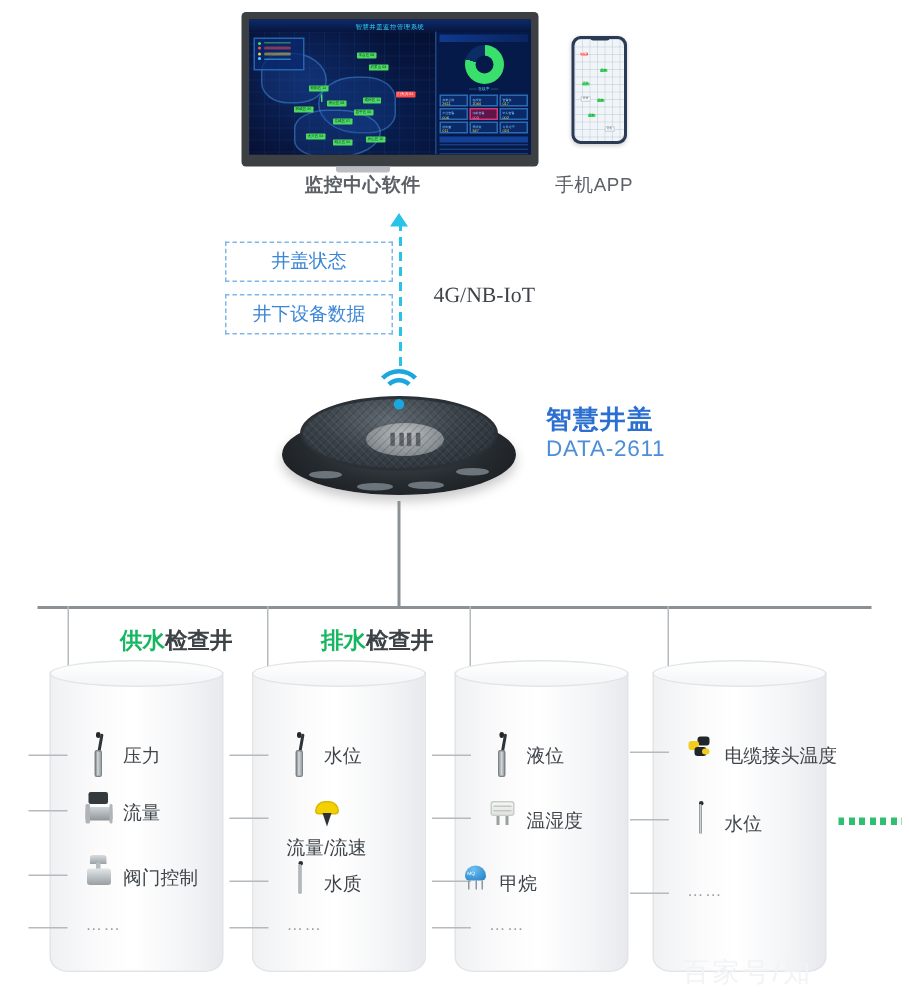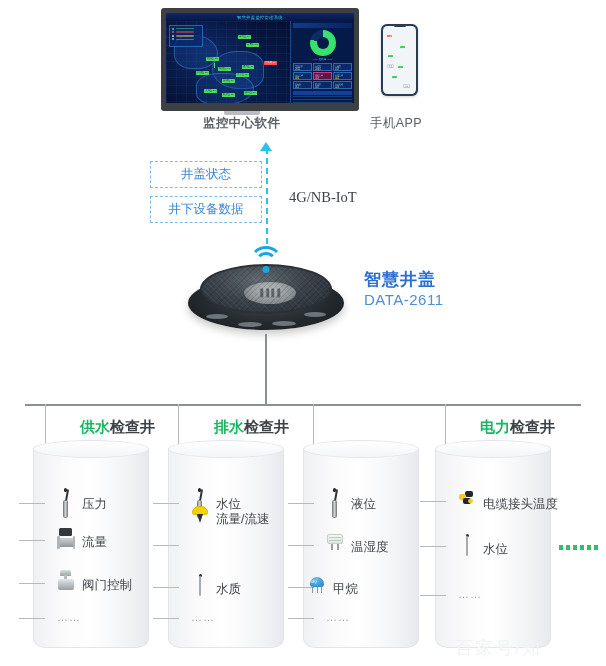--- a/index.html
+++ b/index.html
@@ -522,21 +522,21 @@
   <div class="tick" style="left:153px;top:503px;width:26px;"></div>
   <div class="sensor-row" style="left:191px;top:489px;">
     <span class="ic ic-probe">
         <span class="cable"></span>
         <span class="tip"></span>
         <span class="body"></span>
       </span>
     <span>水位</span>
   </div>
   <div class="tick" style="left:153px;top:545px;width:26px;"></div>
-  <div class="sensor-row" style="left:191px;top:504px;">
+  <div class="sensor-row" style="left:191px;top:532px;flex-direction:column;">
     <span class="ic ic-radar">
         <span class="head"></span>
         <span class="horn"></span>
       </span>
     <span>流量/流速</span>
   </div>
   <div class="tick" style="left:153px;top:587px;width:26px;"></div>
   <div class="sensor-row" style="left:191px;top:574px;">
     <span class="ic ic-thin">
         <span class="tipb"></span>
@@ -577,25 +577,20 @@
         <span class="lbl">MQ</span>
         <span class="leg" style="left:4px"></span>
         <span class="leg" style="left:8.5px"></span>
         <span class="leg" style="left:13px"></span>
       </span>
     <span>甲烷</span>
   </div>
   <div class="tick" style="left:288px;top:618px;width:26px;"></div>
   <div class="dots" style="left:326px;top:611px;">……</div>
 
-  <div class="col" style="left:450px;">
-    <div class="col-title">
-      <span class="hl">电力</span><span>检查井</span>
-    </div>
-  </div>
   <div class="cyl" style="left:435px;">
     <div class="cyl-top"></div>
   </div>
   <div class="tick" style="left:420px;top:501px;width:26px;"></div>
   <div class="sensor-row" style="left:458px;top:489px;">
     <span class="ic ic-cable">
       <span class="knot" style="left:7px;top:2px;width:8px;height:6px;"></span>
       <span class="ylw" style="left:1px;top:5px;width:7px;height:6px;"></span>
       <span class="knot" style="left:5px;top:9px;width:8px;height:6px;"></span>
       <span class="ylw" style="left:10px;top:10px;width:5px;height:4px;"></span>

